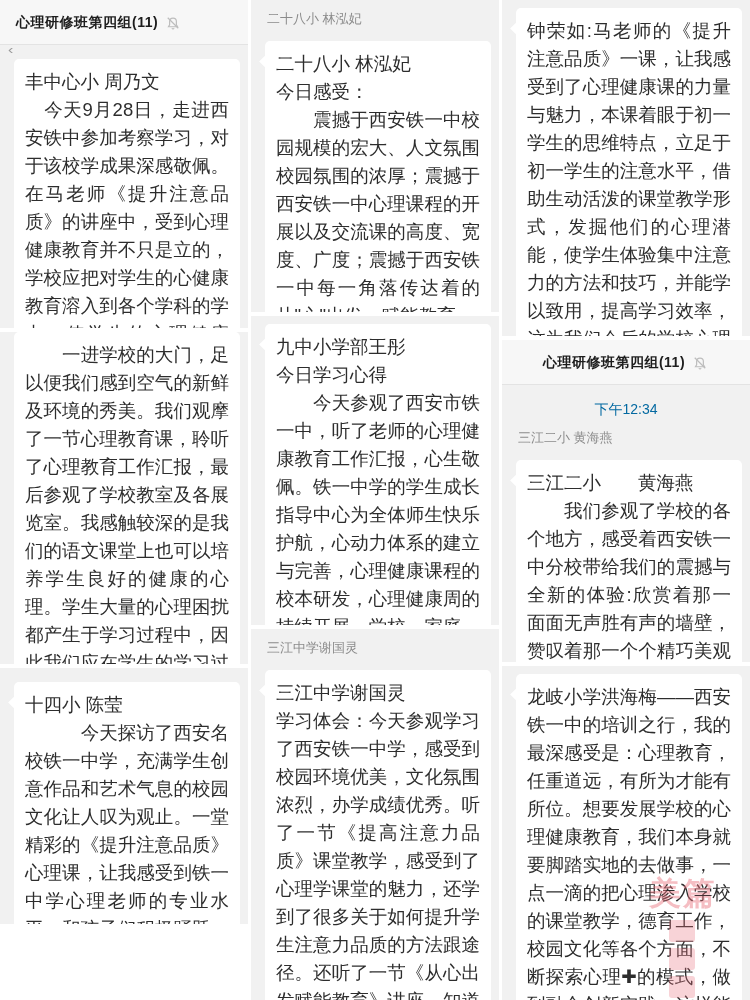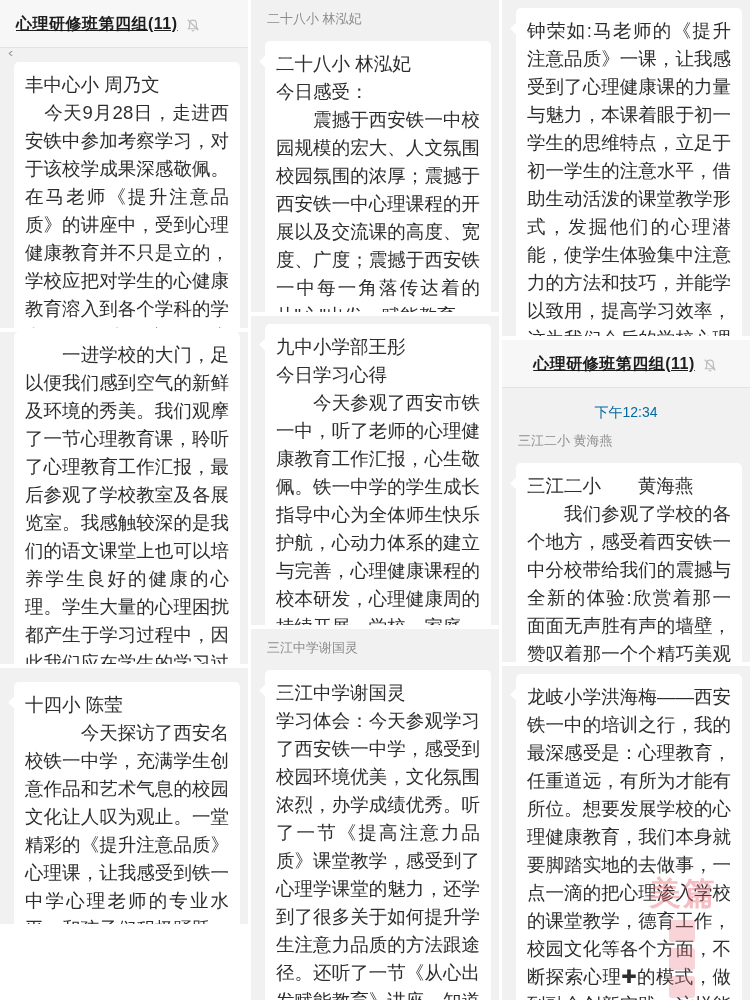--- a/index.html
+++ b/index.html
@@ -21,23 +21,22 @@
   }
   .chat-header{
     background:#f7f7f7;
     border-bottom:1px solid #e3e3e3;
     padding:14px 12px 12px 12px;
     display:flex;align-items:center;justify-content:center;
     gap:6px;
   }
   .chat-header.left{justify-content:flex-start;padding-left:16px;}
   .chat-title{
-    font-size:16px;font-weight:700;color:#1d1d1d;letter-spacing:0.5px;
+    font-size:14px;font-weight:700;color:#1d1d1d;letter-spacing:0.5px;
     white-space:nowrap;
-    text-decoration:underline;
   }
   .bell{width:18px;height:18px;flex:0 0 auto;opacity:.55;}
   .back-mark{
     color:#9a9a9a;font-size:16px;line-height:10px;height:12px;
     padding-left:8px;transform:scaleY(.8);
   }
   .timestamp{
     text-align:center;color:#0369a1;font-size:14px;
     padding:16px 0 10px 0;
   }

